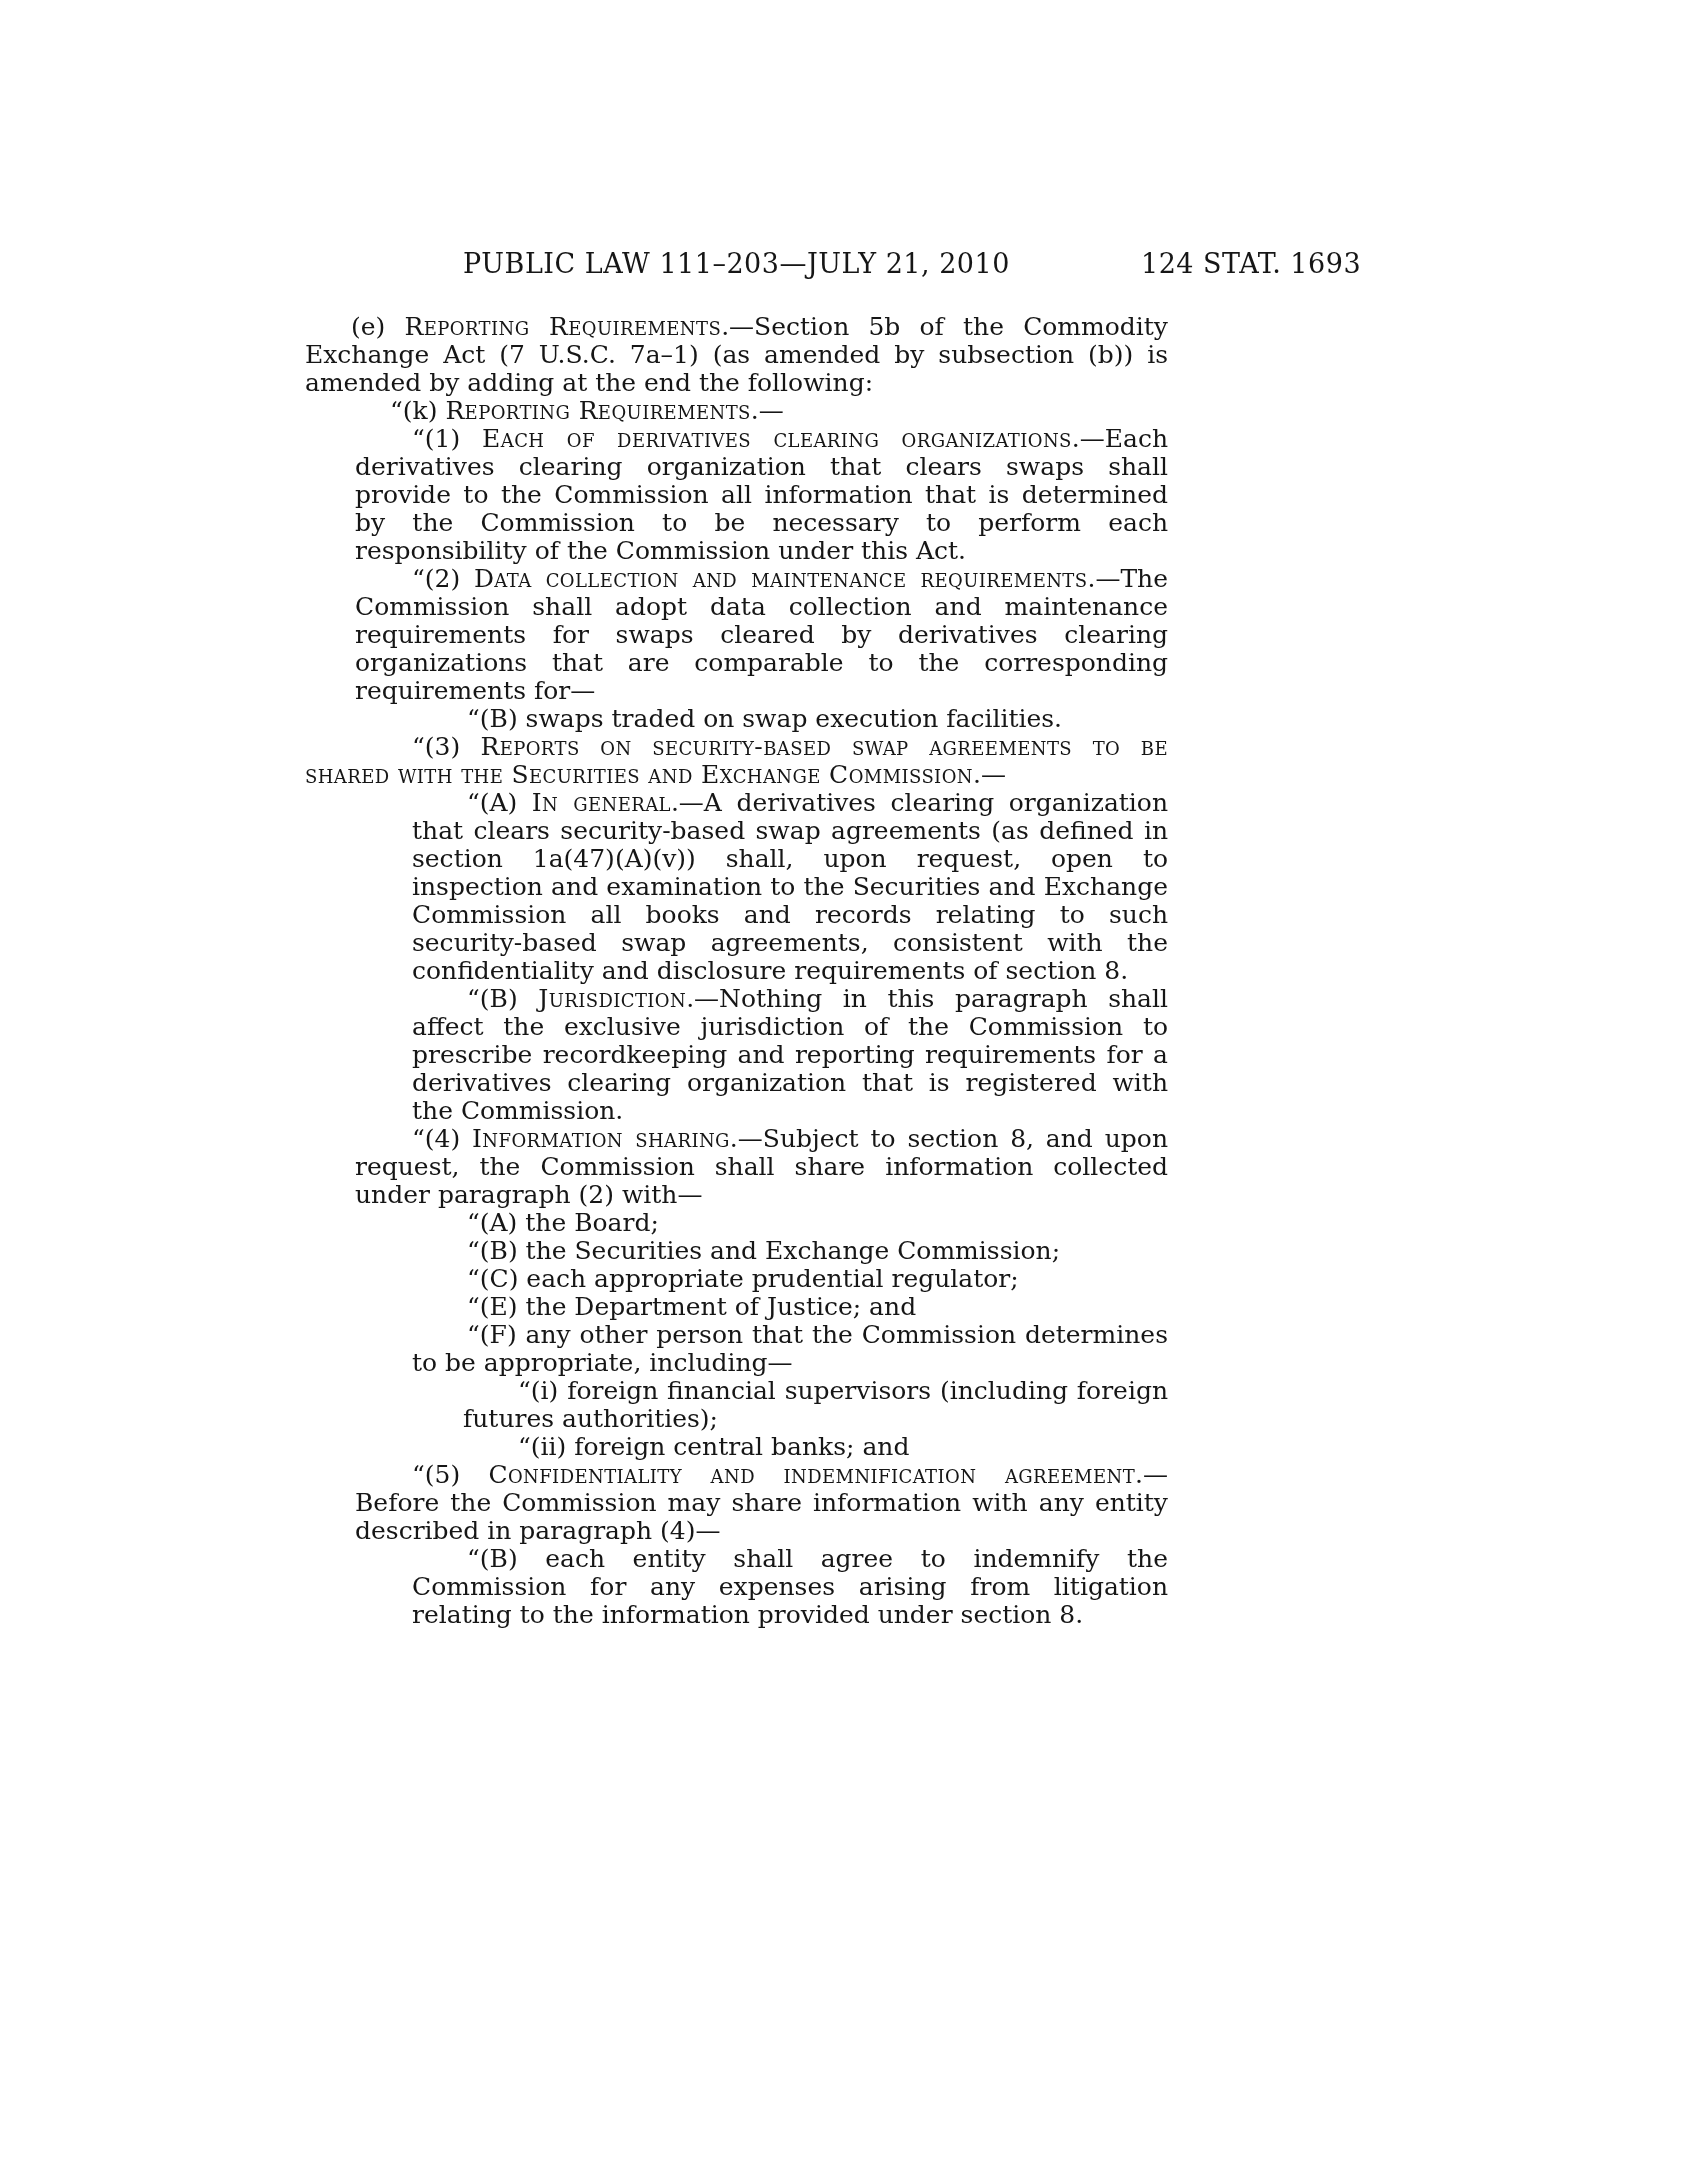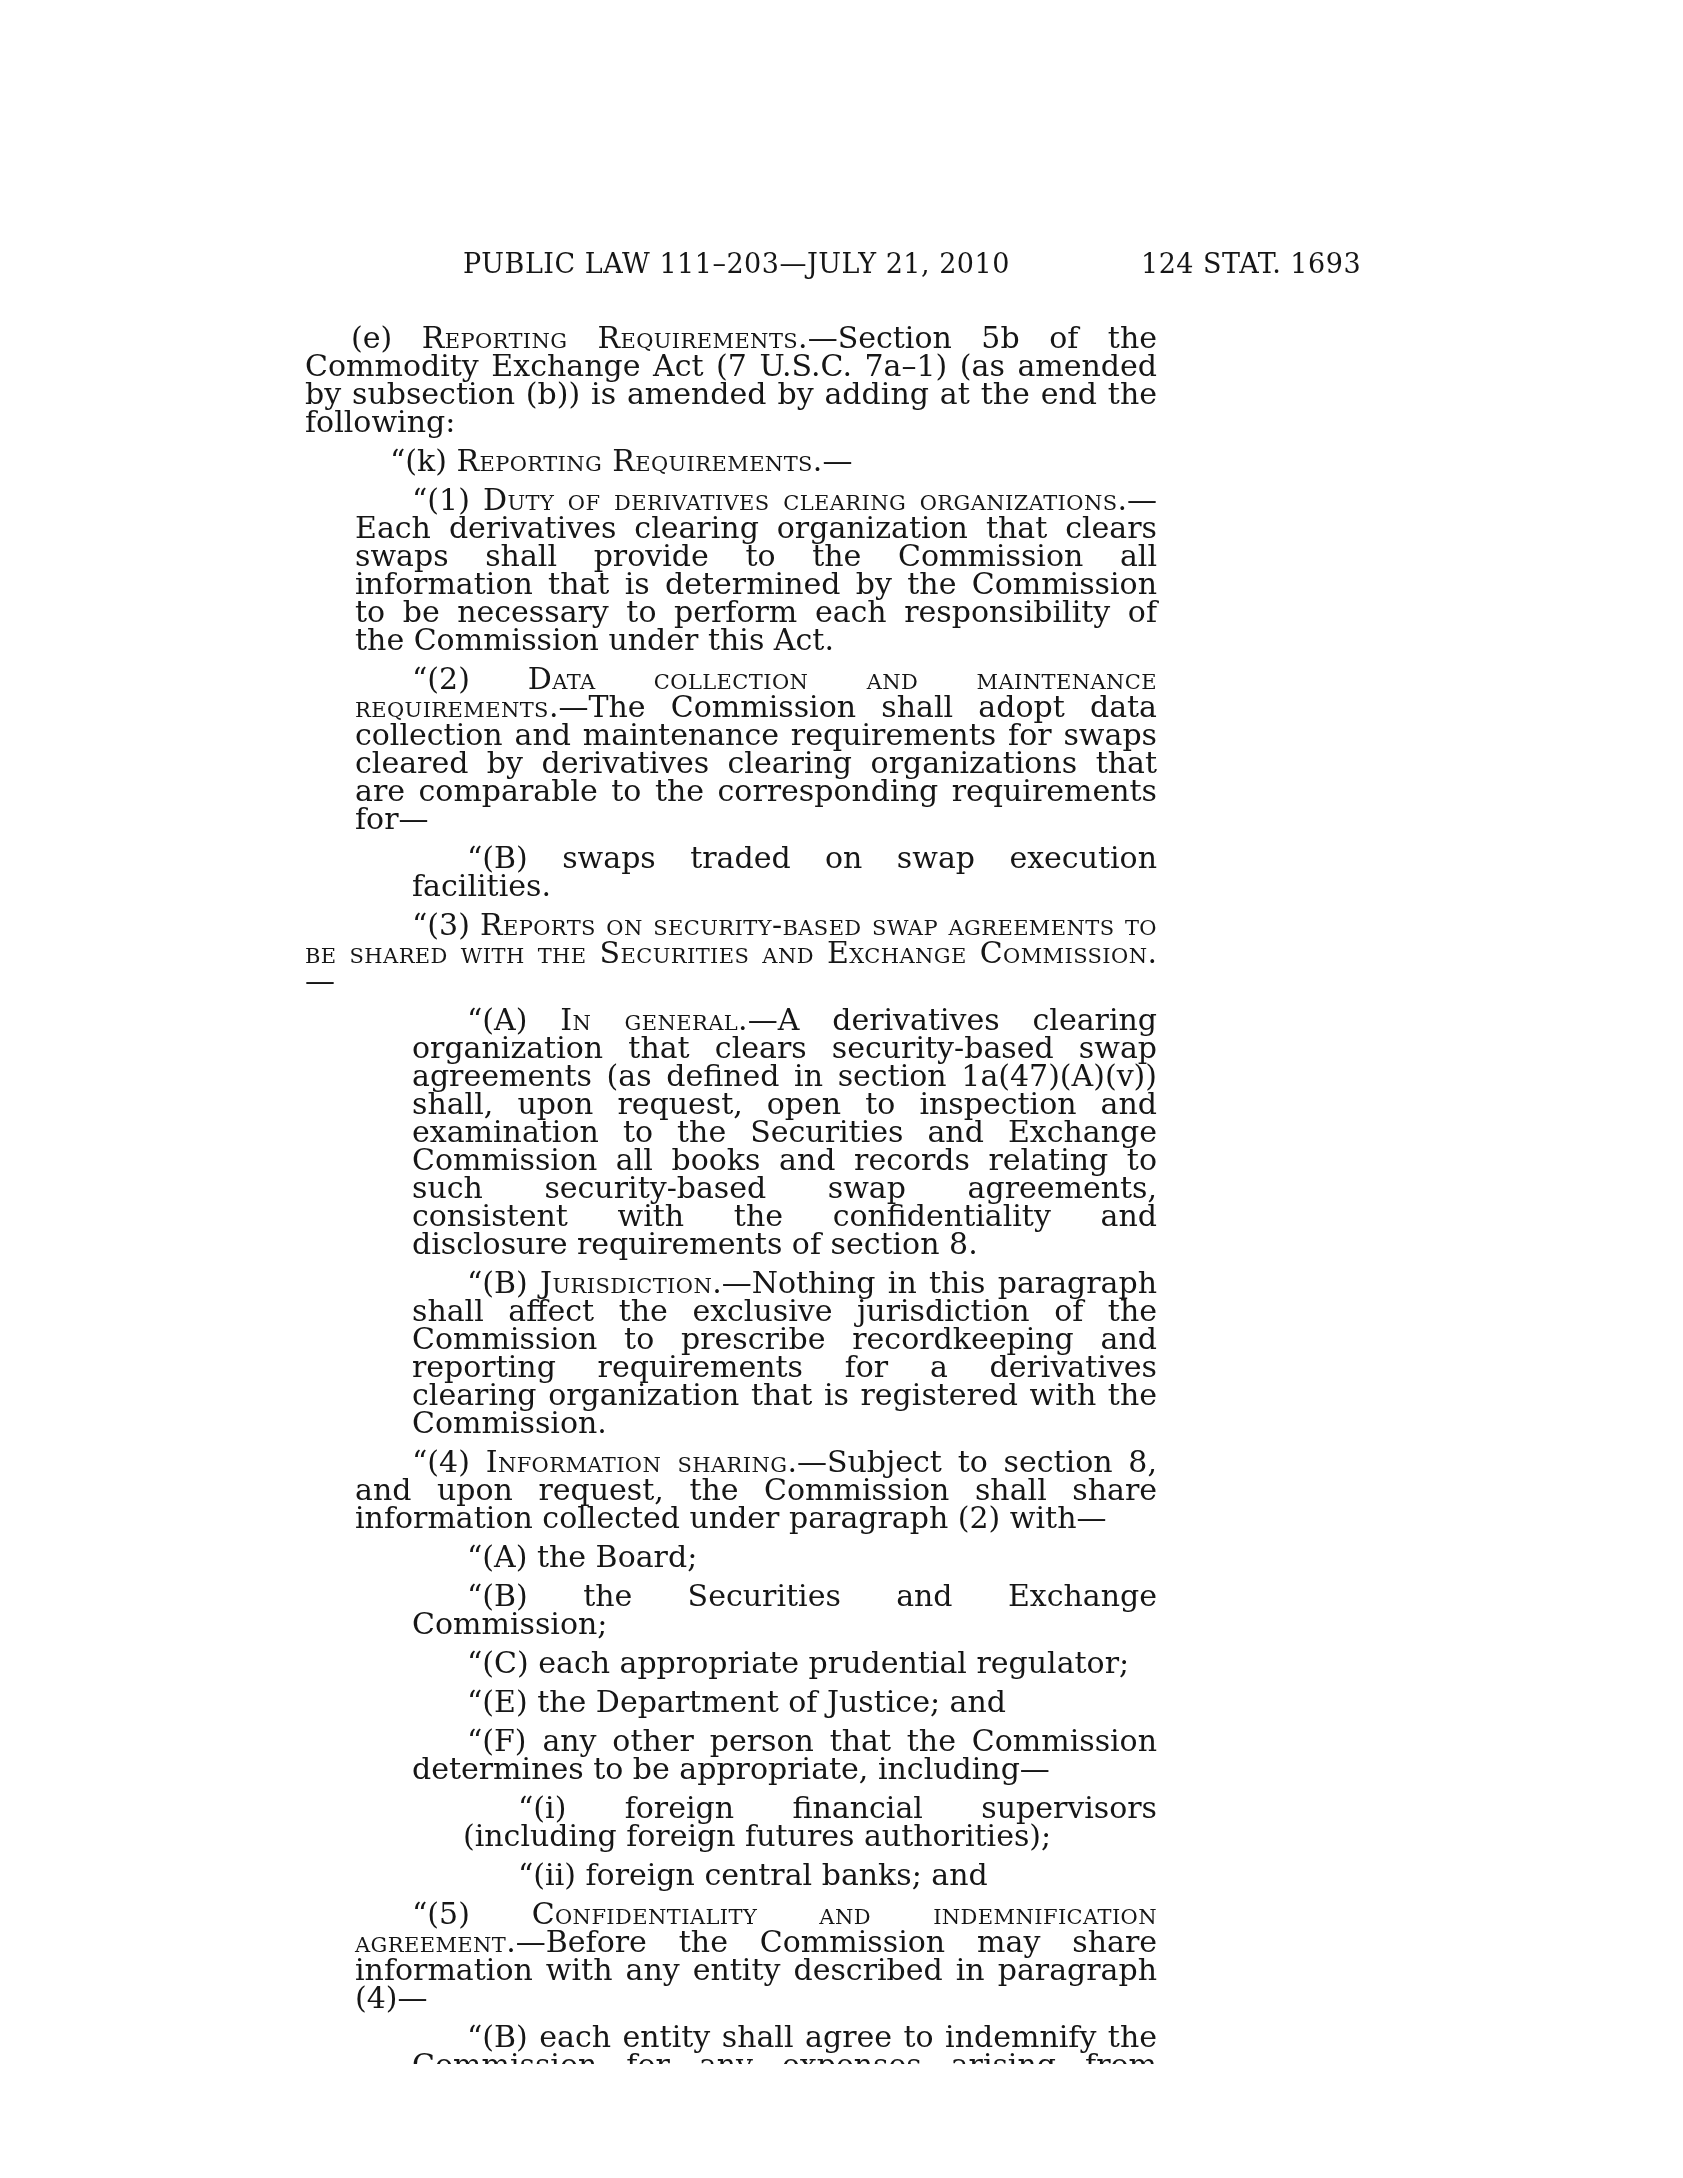--- a/index.html
+++ b/index.html
@@ -34,22 +34,22 @@
     letter-spacing: 0.5px;
     white-space: nowrap;
   }
   .doc-body {
     position: absolute;
     top: 313px;
     left: 305px;
     width: 863px;
   }
   .para {
-    margin: 11px;
-    font-size: 30px;
+    margin: 0;
+    font-size: 25px;
     line-height: 28px;
     text-align: justify;
   }
   
   .l0  { margin-left: 0;     text-indent: 46px;  }
   .lk  { margin-left: 0;     text-indent: 85px;  }
   .l1  { margin-left: 50px;  text-indent: 57px;  }
   .l1w { margin-left: 0;     text-indent: 107px; }
   .l2  { margin-left: 107px; text-indent: 55px;  }
   .l3  { margin-left: 158px; text-indent: 55px;  }
@@ -63,21 +63,21 @@
 
 <div class="page">
 
   <div class="running-head">PUBLIC LAW 111–203—JULY 21, 2010</div>
 
   <div class="stat-cite">124 STAT. 1693</div>
 
   <section class="doc-body">
       <p class="para l0"><span class="n">(e) </span><span class="sc">Reporting Requirements</span><span class="n">.—Section 5b of the Commodity Exchange Act (7 U.S.C. 7a–1) (as amended by subsection (b)) is amended by adding at the end the following:</span></p>
       <p class="para lk"><span class="n">“(k) </span><span class="sc">Reporting Requirements</span><span class="n">.—</span></p>
-      <p class="para l1"><span class="n">“(1) </span><span class="sc">Duty of derivatives clearing organizations</span><span class="n">.—Each derivatives clearing organization that clears swaps shall provide to the Commission all information that is determined by the Commission to be necessary to perform each responsibility of the Commission under this Act.</span></p>
+      <p class="para l1"><span class="n">“(1) </span><span class="sc">Each of derivatives clearing organizations</span><span class="n">.—Each derivatives clearing organization that clears swaps shall provide to the Commission all information that is determined by the Commission to be necessary to perform each responsibility of the Commission under this Act.</span></p>
       <p class="para l1"><span class="n">“(2) </span><span class="sc">Data collection and maintenance requirements</span><span class="n">.—The Commission shall adopt data collection and maintenance requirements for swaps cleared by derivatives clearing organizations that are comparable to the corresponding requirements for—</span></p>
       <p class="para l2"><span class="n">“(B) swaps traded on swap execution facilities.</span></p>
       <p class="para l1w"><span class="n">“(3) </span><span class="sc">Reports on security-based swap agreements to be shared with the Securities and Exchange Commission</span><span class="n">.—</span></p>
       <p class="para l2"><span class="n">“(A) </span><span class="sc">In general</span><span class="n">.—A derivatives clearing organization that clears security-based swap agreements (as defined in section 1a(47)(A)(v)) shall, upon request, open to inspection and examination to the Securities and Exchange Commission all books and records relating to such security-based swap agreements, consistent with the confidentiality and disclosure requirements of section 8.</span></p>
       <p class="para l2"><span class="n">“(B) </span><span class="sc">Jurisdiction</span><span class="n">.—Nothing in this paragraph shall affect the exclusive jurisdiction of the Commission to prescribe recordkeeping and reporting requirements for a derivatives clearing organization that is registered with the Commission.</span></p>
       <p class="para l1"><span class="n">“(4) </span><span class="sc">Information sharing</span><span class="n">.—Subject to section 8, and upon request, the Commission shall share information collected under paragraph (2) with—</span></p>
       <p class="para l2"><span class="n">“(A) the Board;</span></p>
       <p class="para l2"><span class="n">“(B) the Securities and Exchange Commission;</span></p>
       <p class="para l2"><span class="n">“(C) each appropriate prudential regulator;</span></p>
       <p class="para l2"><span class="n">“(E) the Department of Justice; and</span></p>

